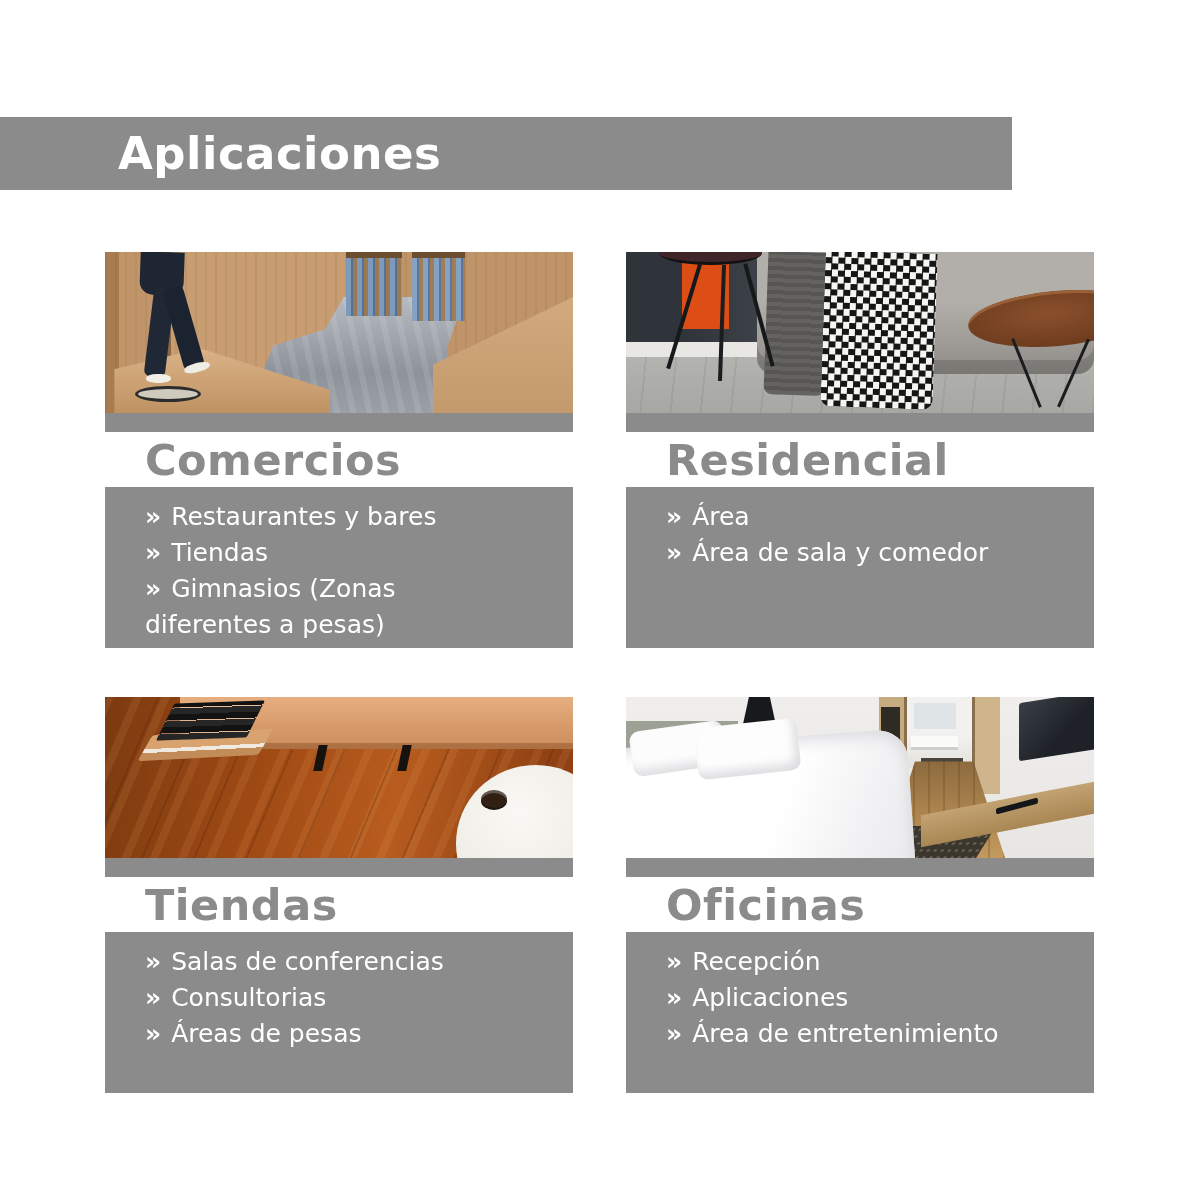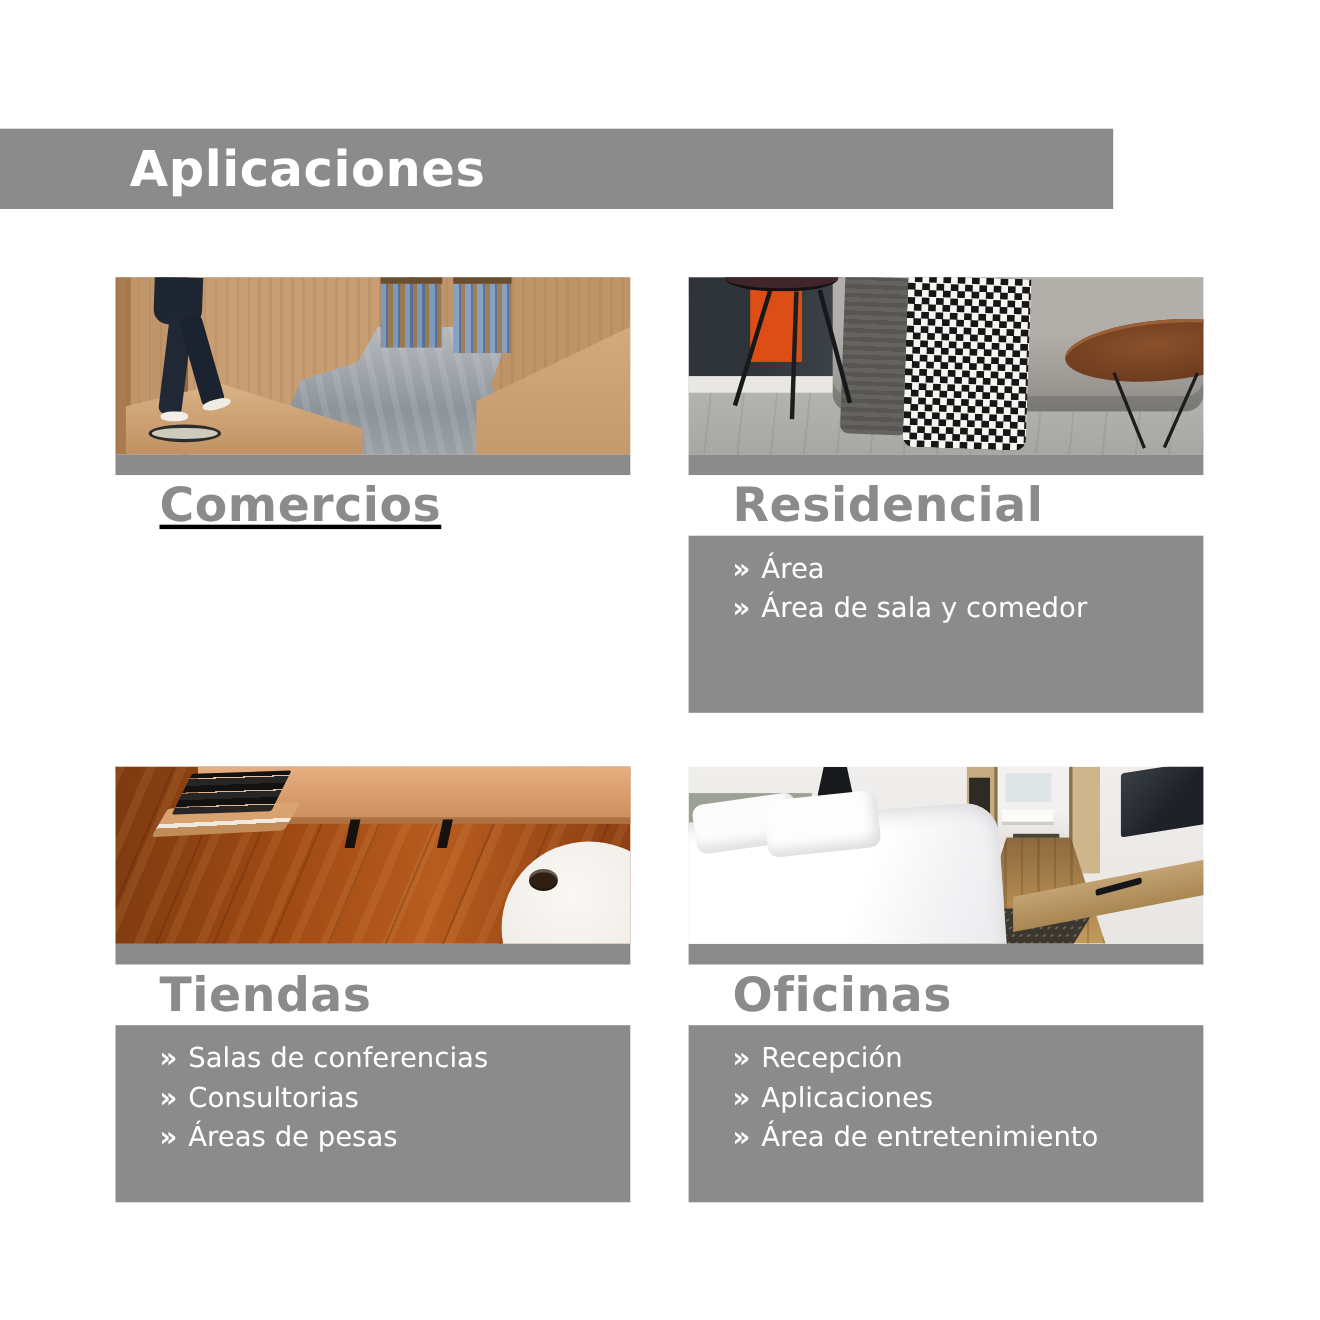--- a/index.html
+++ b/index.html
@@ -5,21 +5,21 @@
   * { margin:0; padding:0; box-sizing:border-box; }
   body { background:#ffffff; font-family:"DejaVu Sans","Liberation Sans",sans-serif; }
   .canvas { position:relative; width:1200px; height:1200px; background:#fff; overflow:hidden; }
 
   
   .banner { position:absolute; left:0; top:117px; width:1012px; height:73px; background:#8b8b8b; }
   .banner h1 { color:#fff; font-size:45px; font-weight:700; line-height:73px; padding-left:118px; letter-spacing:.5px; }
 
   
   .card { position:absolute; width:468px; }
-  .card.tl { left:105px; top:252px;text-decoration:underline; }
+  .card.tl { left:105px; top:252px; }
   .card.tr { left:626px; top:252px; }
   .card.bl { left:105px; top:697px; }
   .card.br { left:626px; top:697px; }
 
   .photo { position:relative; width:100%; height:161px; overflow:hidden; }
   .photo div { position:absolute; }
   .strip { width:100%; height:19px; background:#8b8b8b; }
   .titleband { width:100%; height:55px; background:#ffffff; display:flex; align-items:center; }
   .titleband h2 { color:#8b8b8b; font-size:43px; font-weight:700; padding-left:40px; letter-spacing:.5px; white-space:nowrap; }
   .list { width:100%; height:161px; background:#8b8b8b; list-style:none; padding:12px 56px 0 40px; }
@@ -145,20 +145,25 @@
       <div class="ph1-torso"></div>
       <div class="ph1-leg-f"></div>
       <div class="ph1-leg-b"></div>
       <div class="ph1-shoe1"></div>
       <div class="ph1-shoe2"></div>
     </div>
     <div class="strip"></div>
     <div class="titleband">
       <h2>Comercios</h2>
     </div>
+    <ul class="list">
+      <li><span class="chev">»</span><span>Restaurantes y bares</span></li>
+      <li><span class="chev">»</span><span>Tiendas</span></li>
+      <li><span class="chev">»</span><span>Gimnasios (Zonas diferentes a pesas)</span></li>
+    </ul>
   </section>
 
   <section class="card tr">
     <div class="photo ph2">
       <div class="ph2-wall"></div>
       <div class="ph2-base"></div>
       <div class="ph2-orange"></div>
       <div class="ph2-sofa"></div>
       <div class="ph2-throw"></div>
       <div class="ph2-hound"></div>

